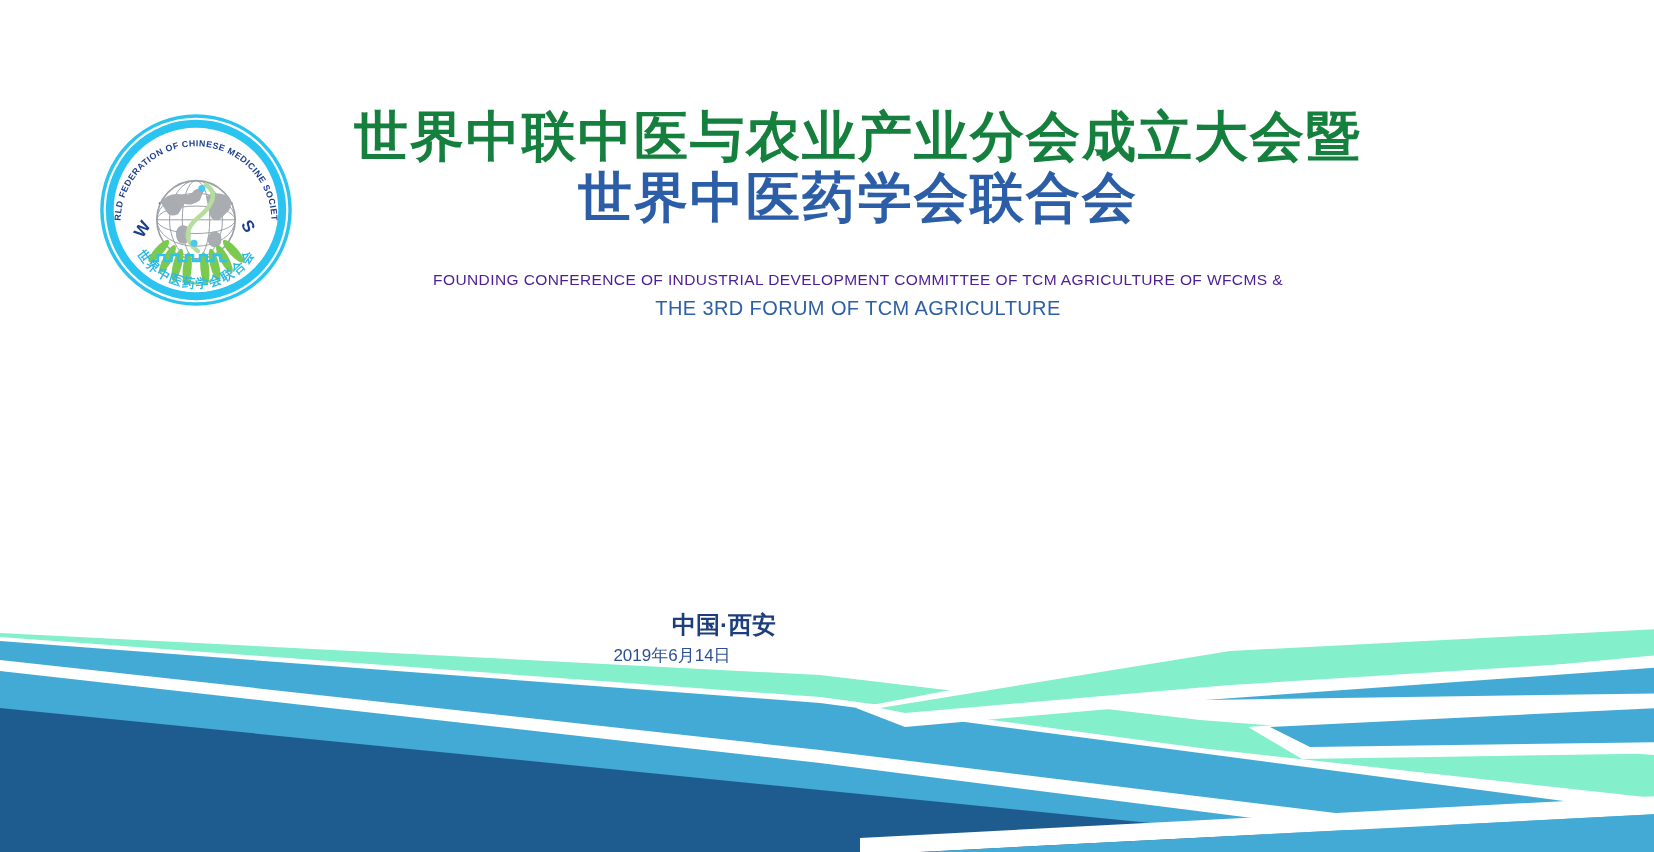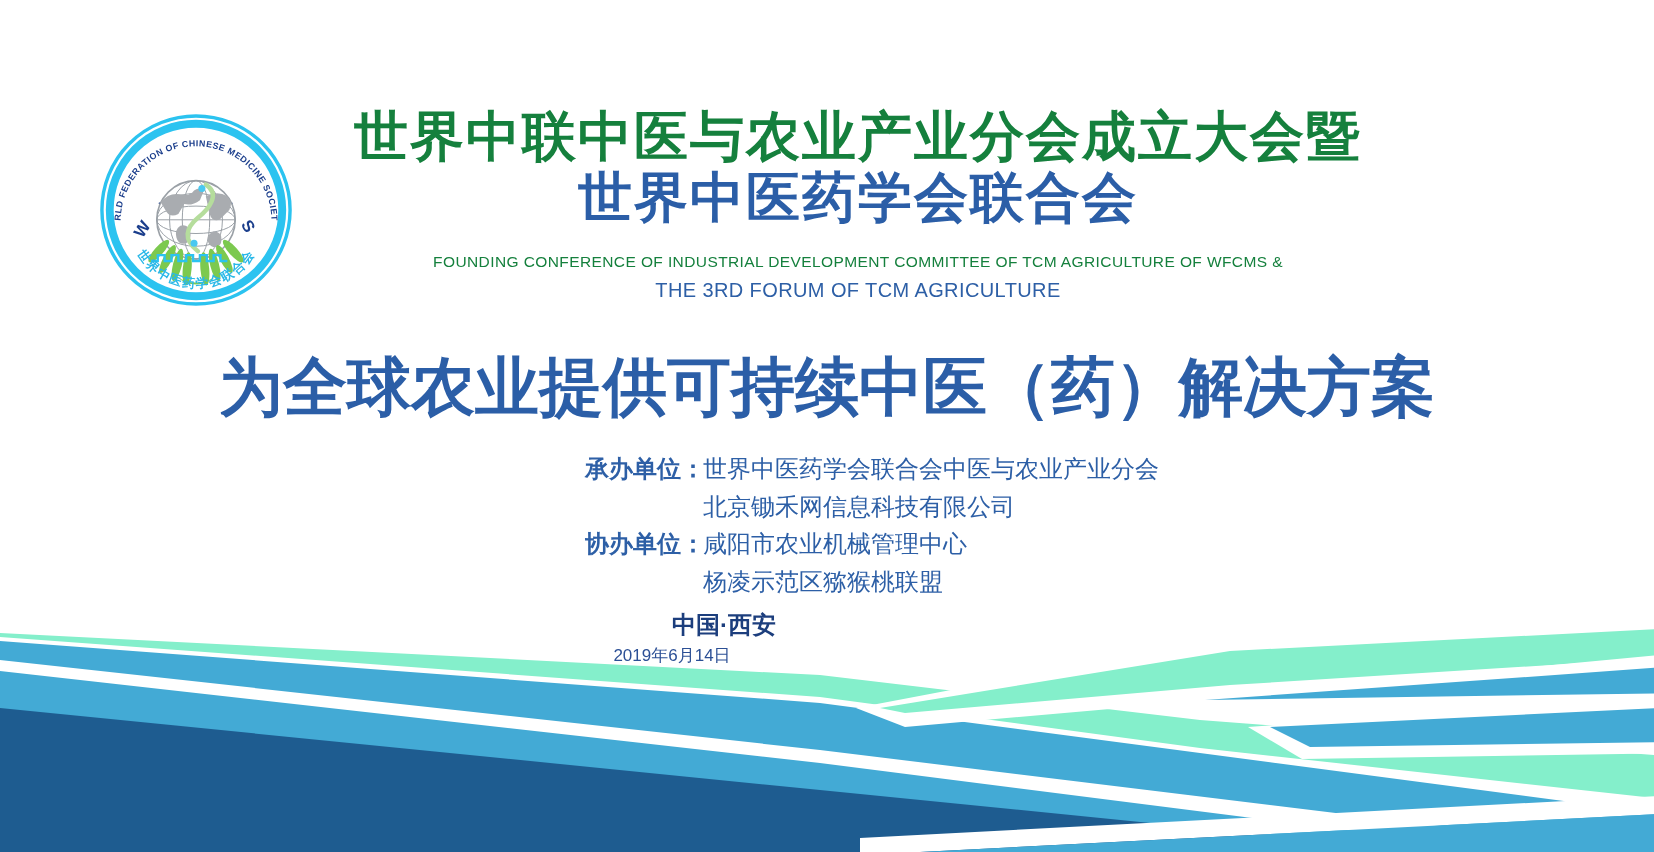--- a/index.html
+++ b/index.html
@@ -9,21 +9,21 @@
   
   .deco{position:absolute;left:0;top:0;width:1654px;height:852px;}
 
   
   .logo{position:absolute;left:98px;top:112px;width:196px;height:196px;}
 
   
   .header{position:absolute;left:0;top:108px;width:1654px;text-align:center;padding-left:62px;box-sizing:border-box;}
   .title-cn{color:#15803d;font-weight:bold;font-size:54px;line-height:56px;letter-spacing:2px;}
   .title-cn2{color:#2b5ea7;font-weight:bold;font-size:54px;line-height:50px;margin-top:8px;letter-spacing:2px;}
-  .subtitle-en{color:#15803d;font-size:15.5px;line-height:28px;margin-top:26px;letter-spacing:0.4px;font-weight:500;}
+  .subtitle-en{color:#4c1d95;font-size:15.5px;line-height:28px;margin-top:44px;letter-spacing:0.4px;font-weight:500;}
   .subtitle-en2{color:#2d5fa6;font-size:20px;line-height:28px;letter-spacing:0.4px;font-weight:500;}
 
   
   .slogan{position:absolute;left:0;top:350px;width:1654px;text-align:center;
           color:#2b5ea7;font-weight:bold;font-size:64px;line-height:74px;}
 
   
   .hosts{position:absolute;left:585px;top:450px;}
   .host-row{font-size:24px;line-height:37.5px;color:#2d5fa6;white-space:nowrap;}
   .host-label{display:inline-block;width:118px;font-weight:bold;color:#2d5fa6;}
@@ -109,33 +109,18 @@
     </text>
   </svg>
 
   <div class="header">
     <div class="title-cn">世界中联中医与农业产业分会成立大会暨</div>
     <div class="title-cn2">世界中医药学会联合会</div>
     <div class="subtitle-en">FOUNDING CONFERENCE OF INDUSTRIAL DEVELOPMENT COMMITTEE OF TCM AGRICULTURE OF WFCMS &amp;</div>
     <div class="subtitle-en2">THE 3RD FORUM OF TCM AGRICULTURE</div>
   </div>
 
-  <div class="slogan">为全球农业提供可持续中医（药）解决方案</div>
 
-  <div class="hosts">
-    <div class="host-row">
-      <span class="host-label">承办单位：</span><span>世界中医药学会联合会中医与农业产业分会</span>
-    </div>
-    <div class="host-row">
-      <span class="host-label"></span><span>北京锄禾网信息科技有限公司</span>
-    </div>
-    <div class="host-row">
-      <span class="host-label">协办单位：</span><span>咸阳市农业机械管理中心</span>
-    </div>
-    <div class="host-row">
-      <span class="host-label"></span><span>杨凌示范区猕猴桃联盟</span>
-    </div>
-  </div>
 
   <div class="location">中国·西安</div>
   <div class="date">2019年6月14日</div>
 
 </div>
 
 </body></html>

